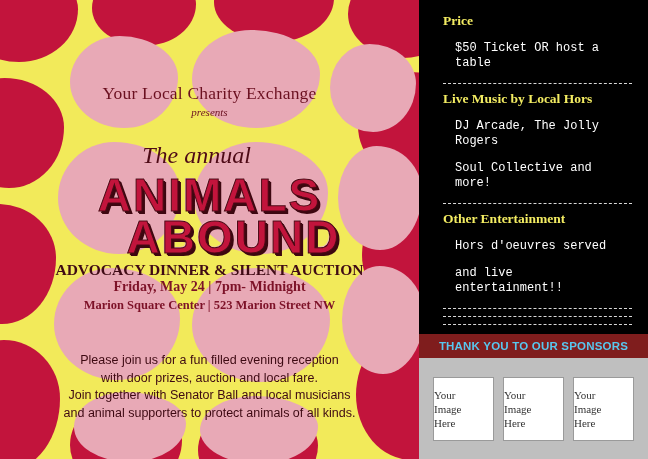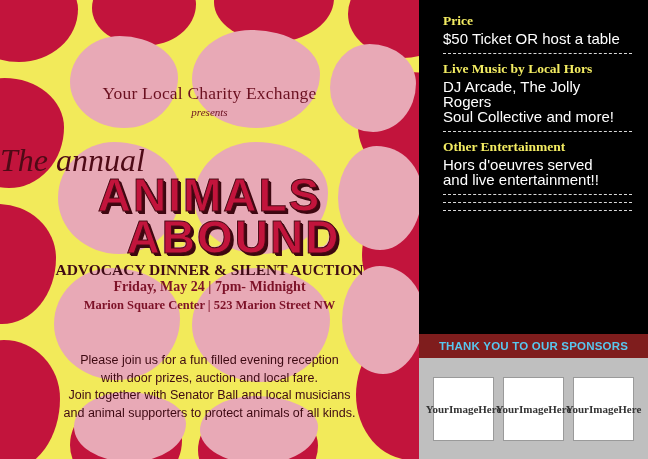--- a/index.html
+++ b/index.html
@@ -63,24 +63,24 @@
     font-family: Liberation Serif, serif;
     font-style: italic;
     font-size: 11px;
     color: #6b1020;
   }
   .theannual {
     position: absolute;
     top: 126px; left: 0; width: 419px;
     padding-right: 26px;
     box-sizing: border-box;
-    text-align: left;
+    text-align: center;
     font-family: "Liberation Serif", serif;
     font-style: italic;
-    font-size: 32px;
+    font-size: 24px;
     color: #4e0a16;
   }
   .bigword {
     position: absolute;
     left: 0; width: 419px;
     text-align: center;
     font-family: "Liberation Sans", sans-serif;
     font-weight: bold;
     font-size: 46px;
     letter-spacing: 2px;
@@ -144,25 +144,25 @@
     box-sizing: border-box;
   }
   .sec-head {
     font-family: "Liberation Serif", serif;
     font-weight: bold;
     font-size: 13.5px;
     color: #f3ec62;
     margin: 0 0 2px 0;
   }
   .sec-body {
-    font-family: Liberation Sans, sans-serif;
-    font-size: 15px;
+    font-family: Liberation Mono, monospace;
+    font-size: 12px;
     line-height: 15px;
     color: #ffffff;
-    margin: 0;
+    margin: 12px;
   }
   .dash {
     border-top: 1px dashed #ffffff;
     margin: 7px 0 7px 0;
     height: 0;
     opacity: 0.85;
   }
   .sponsor-bar {
     position: absolute;
     left: 0; top: 334px;
@@ -188,28 +188,26 @@
     align-items: center;
     justify-content: center;
     gap: 9px;
   }
   .img-ph {
     width: 59px;
     height: 62px;
     background: #ffffff;
     border: 1px solid #9a9a9a;
     display: flex;
-    flex-direction: row;
-    align-items: center;
+    flex-direction: column;
     justify-content: center;
     font-family: "Liberation Serif", serif;
     font-size: 11px;
     color: #333333;
     line-height: 14px;
-    font-weight: bold;
   }
 </style>
 </head>
 <body>
 
 <div id="card">
 
   <div id="left">
 
     <div class="blotch" style="left:-40px; top:-34px; width:118px; height:96px;"></div>

